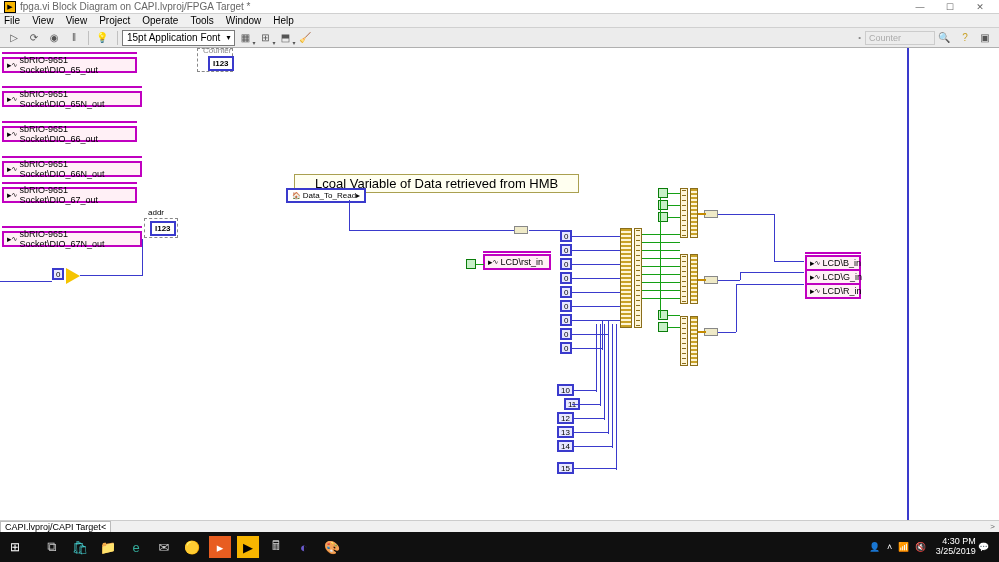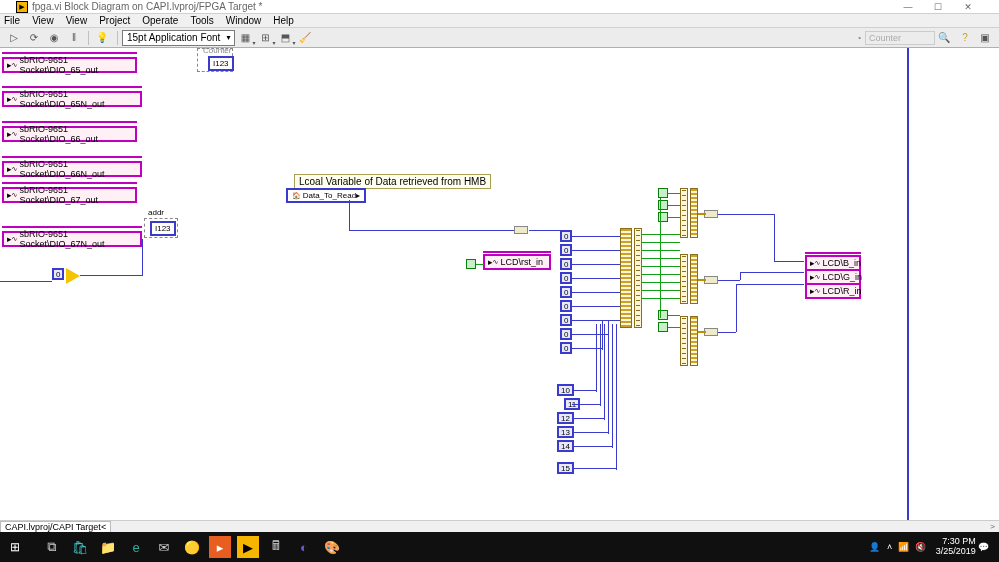--- a/index.html
+++ b/index.html
@@ -1,19 +1,19 @@
 <!DOCTYPE html>
 <html><head>
 <meta charset="utf-8">
 <style>
 * { box-sizing: border-box; margin: 0; padding: 0; }
 body { font-family: "Segoe UI", Tahoma, sans-serif; font-size: 11px; background: #fff; width: 999px; height: 562px; overflow: hidden; position: relative; color: #000; }
 
 
-.titlebar { height: 14px; background: #fff; border-bottom: 1px solid #d0d0d0; display: flex; align-items: center; padding: 0 16px; font-size: 10px; }
+.titlebar { height: 14px; background: #fff; border-bottom: 1px solid #d0d0d0; display: flex; align-items: center; padding: 0 4px; font-size: 10px; }
 .titlebar .icon { width: 12px; height: 12px; background: #f7b500; border: 1px solid #000; margin-right: 4px; display: flex; align-items: center; justify-content: center; font-size: 7px; }
 .titlebar .title { flex: 1; color: #666; }
 .winbtns { display: flex; }
 .winbtn { width: 30px; height: 14px; display: flex; align-items: center; justify-content: center; font-size: 9px; color: #666; }
 
 
 .menubar { height: 14px; background: #f0f0f0; border-bottom: 1px solid #d0d0d0; display: flex; align-items: center; padding: 0 4px; font-size: 10px; }
 .menubar span { margin-right: 12px; }
 
 
@@ -33,21 +33,21 @@
 
 .ionode { position: absolute; background: #fff0f6; border: 2px solid #c000c0; height: 16px; display: flex; align-items: center; font-size: 9px; padding: 0 3px; }
 .ionode .sym { display: flex; align-items: center; margin-right: 2px; }
 .ionode .sym span { font-size: 7px; }
 
 
 .const { position: absolute; border: 2px solid #3a3acc; background: #e8e8ff; font-size: 8px; padding: 0 2px; display: flex; align-items: center; justify-content: center; height: 12px; }
 .numlabel { position: absolute; font-size: 8px; color: #000; }
 
 
-.comment { position: absolute; background: #fffff0; border: 1px solid #aaa050; font-size: 10px; padding: 1px 4px; white-space: nowrap; }
+.comment { position: absolute; background: #fffff0; border: 1px solid #aaa050; font-size: 13px; padding: 1px 20px; white-space: nowrap; }
 .localvar { position: absolute; border: 2px solid #3a3acc; background: #fff; font-size: 8px; padding: 1px 4px; display: flex; align-items: center; }
 .localvar::before { content: "🏠"; font-size: 7px; margin-right: 2px; }
 
 
 .bundle { position: absolute; width: 12px; background: repeating-linear-gradient(#c9a227 0 2px, #fff6d6 2px 4px); border: 1px solid #8a6d1a; }
 .dotstrip { position: absolute; width: 8px; background: #fff6d6; border: 1px solid #8a6d1a; }
 .dotstrip::before { content: ""; position: absolute; inset: 1px; background: repeating-linear-gradient(#8a6d1a 0 1px, transparent 1px 5px); }
 
 
 .tf { position: absolute; width: 10px; height: 10px; border: 1px solid #0a7d0a; background: #c8f0c8; }
@@ -75,21 +75,21 @@
 .taskbar .searchbar { background: #1f1f1f; border-radius: 2px; height: 22px; width: 210px; display: flex; align-items: center; color: #bbb; font-size: 11px; padding: 0 6px; margin-left: 2px; }
 .taskbar .searchbar .circ { width: 14px; height: 14px; border: 1.5px solid #fff; border-radius: 50%; margin-right: 8px; }
 .taskbar .mic { margin-left: auto; margin-right: 6px; color: #888; font-size: 10px; }
 .taskbar .tbicons { display: flex; align-items: center; height: 30px; margin-left: 8px; }
 .taskbar .tbicon { width: 28px; height: 30px; display: flex; align-items: center; justify-content: center; font-size: 13px; }
 .taskbar .tray { margin-left: auto; display: flex; align-items: center; color: #fff; font-size: 9px; padding-right: 6px; }
 .taskbar .tray span { margin: 0 3px; }
 .taskbar .clock { text-align: right; line-height: 1.1; margin-left: 6px; }
 
 
-.i123 { position: absolute; border: 2px double #3a3acc; background: #fff; font-size: 8px; padding: 1px 3px; }
+.i123 { position: absolute; border: 2px double #3a3acc; background: #fff; font-size: 8px; padding: 1px 3px; font-weight: bold; }
 .loop-outline { position: absolute; border: 1px dashed #888; }
 
 </style>
 </head>
 <body>
 
 <div class="titlebar">
   <div class="icon">▶</div>
   <div class="title">fpga.vi Block Diagram on CAPI.lvproj/FPGA Target *</div>
   <div class="winbtns">
@@ -325,18 +325,18 @@
     <div class="tbicon" style="color:#ccc">🖩</div>
     <div class="tbicon" style="color:#6a5acd">◐</div>
     <div class="tbicon" style="color:#4ad">🎨</div>
   </div>
   <div class="tray">
     <span>👤</span>
     <span>˄</span>
     <span>📶</span>
     <span>🔇</span>
     <div class="clock">
-      <div>7:30 PM</div>
+      <div>4:30 PM</div>
       <div>3/25/2019</div>
     </div>
     <span>💬</span>
   </div>
 </div>
 
 </body></html>

